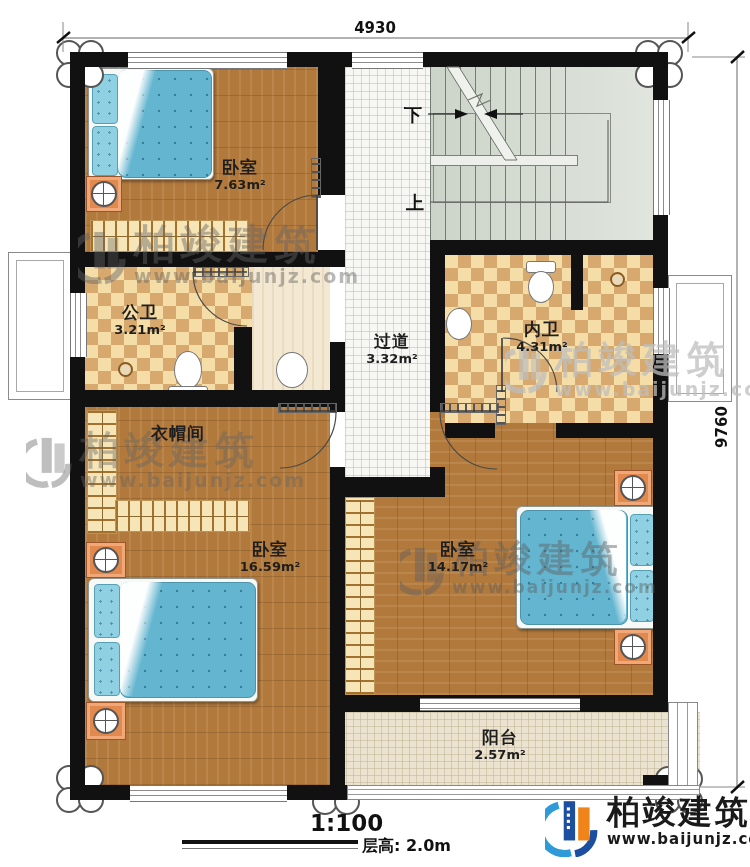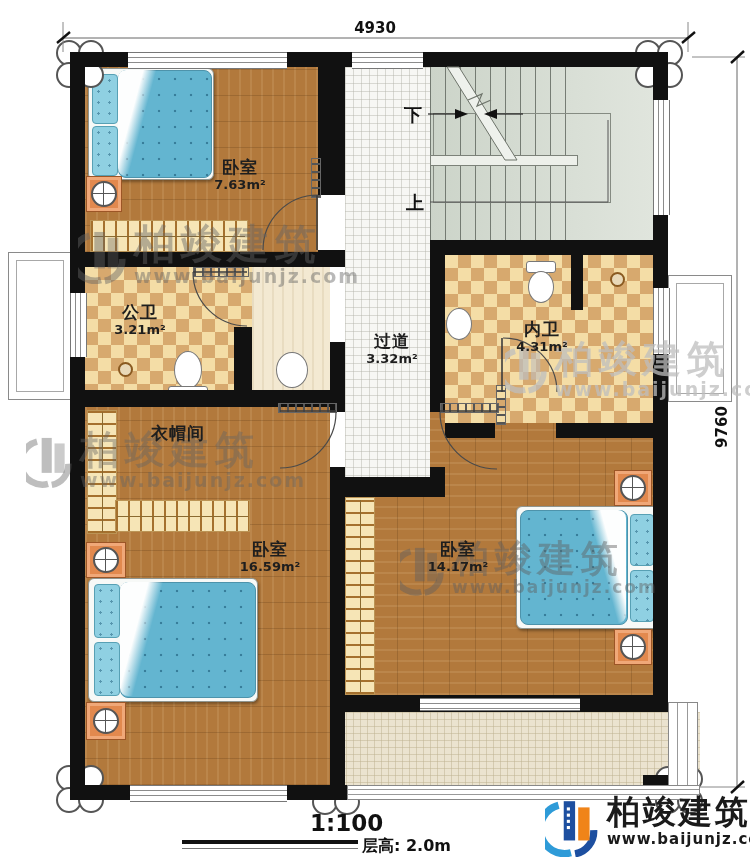--- a/index.html
+++ b/index.html
@@ -259,20 +259,24 @@
     <span class="nm">衣帽间</span>
   </div>
   <div class="rlabel" style="left:225px;top:540px;width:90px;">
     <span class="nm">卧室</span>
     <span class="ar">16.59m²</span>
   </div>
   <div class="rlabel" style="left:413px;top:540px;width:90px;">
     <span class="nm">卧室</span>
     <span class="ar">14.17m²</span>
   </div>
+  <div class="rlabel" style="left:455px;top:728px;width:90px;">
+    <span class="nm">阳台</span>
+    <span class="ar">2.57m²</span>
+  </div>
 
   <div class="stairtxt" style="left:404px;top:103px;">下</div>
   <div class="stairtxt" style="left:406px;top:191px;">上</div>
 
   <div class="dimtxt" style="left:345px;top:19px;width:60px;">4930</div>
   <div class="dimtxt" style="left:687px;top:418px;width:70px;height:18px;transform:rotate(-90deg);">9760</div>
 
   <div class="wm" style="left:78px;top:224px;color:rgba(100,100,100,.45);">
     <svg width="48" height="62" viewBox="0 0 50 60">
       <path d="M12,10 A22,22 0 0 0 24,56" fill="none" stroke="currentColor" stroke-width="7"></path>

